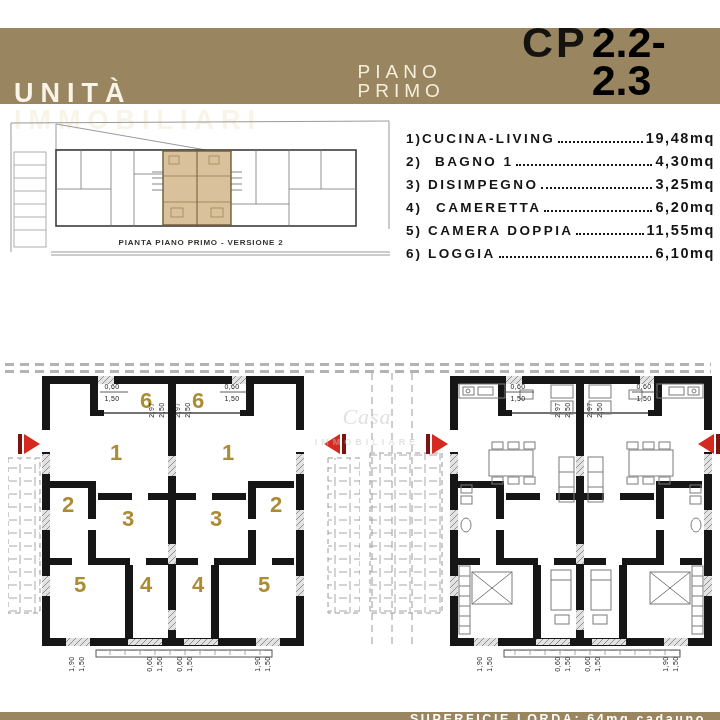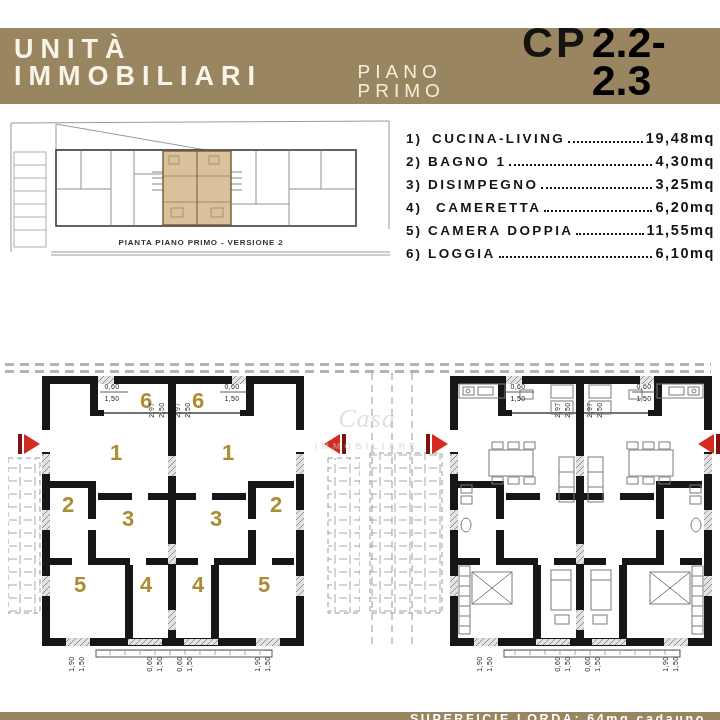--- a/index.html
+++ b/index.html
@@ -8,21 +8,21 @@
     background:#ffffff;font-family:"Liberation Sans",sans-serif;
   }
   .abs{position:absolute;}
 
   
   .topbar{
     left:0;top:28px;width:720px;height:76px;background:#998560;
     display:flex;justify-content:space-between;align-items:stretch;
     padding:0 14px;box-sizing:border-box;
   }
-  .topbar-left{display:flex;flex-direction:column;justify-content:space-between;padding:8px 0 9px 0;}
+  .topbar-left{display:flex;flex-direction:column;justify-content:space-between;padding:8px 0 9px 0;margin-top:44px;}
   .main-title{
     color:#f8f4e8;font-size:27px;font-weight:bold;letter-spacing:7px;line-height:1;
   }
   .sub-title{
     color:#f6f1e3;font-size:12.5px;font-weight:bold;letter-spacing:5.5px;line-height:1;
   }
   .topbar-right{display:flex;flex-direction:row;align-items:flex-end;justify-content:space-between;padding:7px 0 4px 0;margin-top:20px;}
   .floor-label{color:#f5eedb;font-size:19px;letter-spacing:5px;line-height:1;font-weight:normal;}
   .code-row{display:flex;align-items:baseline;line-height:1;}
   .code-prefix{color:#151310;font-size:43px;font-weight:bold;letter-spacing:3px;line-height:.9;}
@@ -58,21 +58,21 @@
     text-anchor:middle;dominant-baseline:middle;
     font-family:"Liberation Sans",sans-serif;
   }
   .dim-t{font-size:7px;fill:#222;text-anchor:middle;font-family:"Liberation Sans",sans-serif;letter-spacing:.4px;}
   .cap-t{font-size:8px;font-weight:bold;fill:#333;text-anchor:middle;letter-spacing:.8px;font-family:"Liberation Sans",sans-serif;}
 
   
   .watermark{
     left:294px;top:406px;width:146px;text-align:center;opacity:.5;z-index:5;pointer-events:none;
   }
-  .wm1{color:#c2c2c2;font-size:26px;font-weight:normal;font-style:italic;letter-spacing:1px;line-height:1;font-family:"Liberation Serif",serif;}
+  .wm1{color:#c2c2c2;font-size:22px;font-weight:normal;font-style:italic;letter-spacing:1px;line-height:1;font-family:"Liberation Serif",serif;}
   .wm2{color:#c9c9c9;font-size:9px;font-weight:bold;letter-spacing:4px;margin-top:9px;}
 
   
   .footbar{
     left:0;top:712px;width:720px;height:15px;background:#998560;
     display:flex;justify-content:flex-end;align-items:center;box-sizing:border-box;padding-right:14px;
   }
   .foot-text{color:#ffffff;font-size:12.5px;font-weight:bold;letter-spacing:2.6px;line-height:1;}
 </style>
 </head>
@@ -145,27 +145,27 @@
       <line x1="225" y1="70" x2="236" y2="70"></line>
         <line x1="225" y1="76" x2="236" y2="76"></line>
     </g>
   </g>
   <text class="cap-t" x="195" y="131">PIANTA PIANO PRIMO - VERSIONE 2</text>
 </svg>
 
 <div class="abs room-list">
   <div class="room-row">
     <span class="room-num">1)</span>
-      <span class="room-label" style="margin-left:10px">CUCINA-LIVING</span>
+      <span class="room-label" style="margin-left:0">CUCINA-LIVING</span>
     <span class="leader"></span>
     <span class="room-value">19,48mq</span>
   </div>
   <div class="room-row">
     <span class="room-num">2)</span>
-      <span class="room-label" style="margin-left:6px">BAGNO 1</span>
+      <span class="room-label" style="margin-left:13px">BAGNO 1</span>
     <span class="leader"></span>
     <span class="room-value">4,30mq</span>
   </div>
   <div class="room-row">
     <span class="room-num">3)</span>
       <span class="room-label" style="margin-left:6px">DISIMPEGNO</span>
     <span class="leader"></span>
     <span class="room-value">3,25mq</span>
   </div>
   <div class="room-row">

